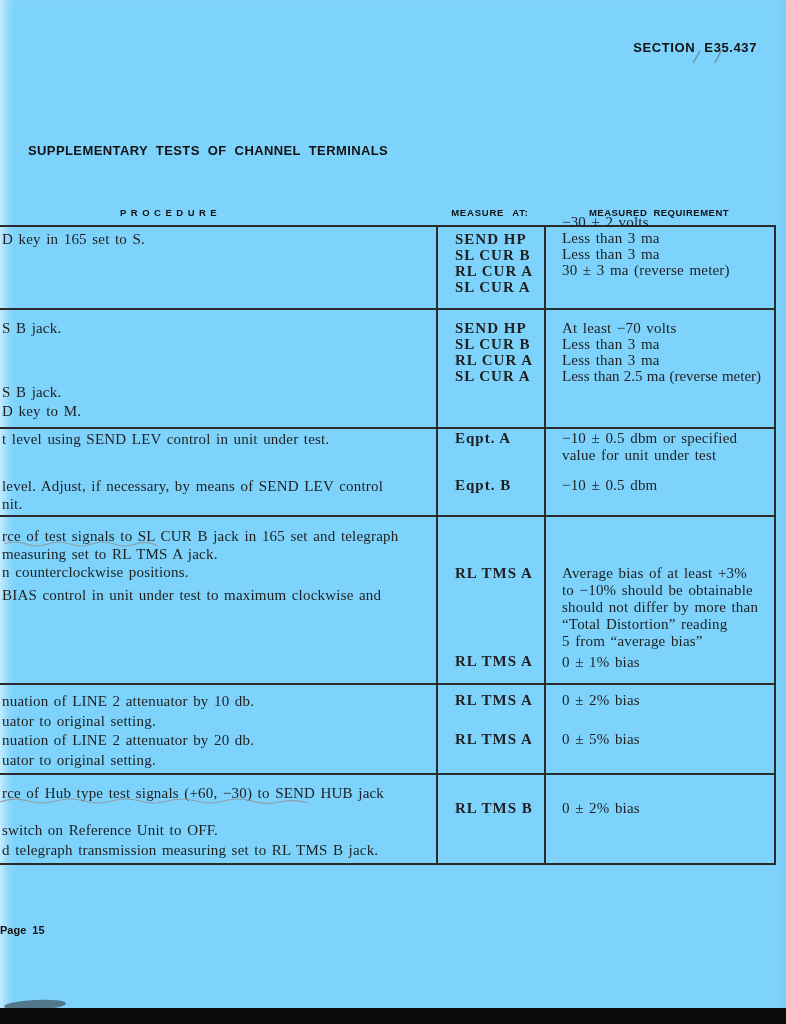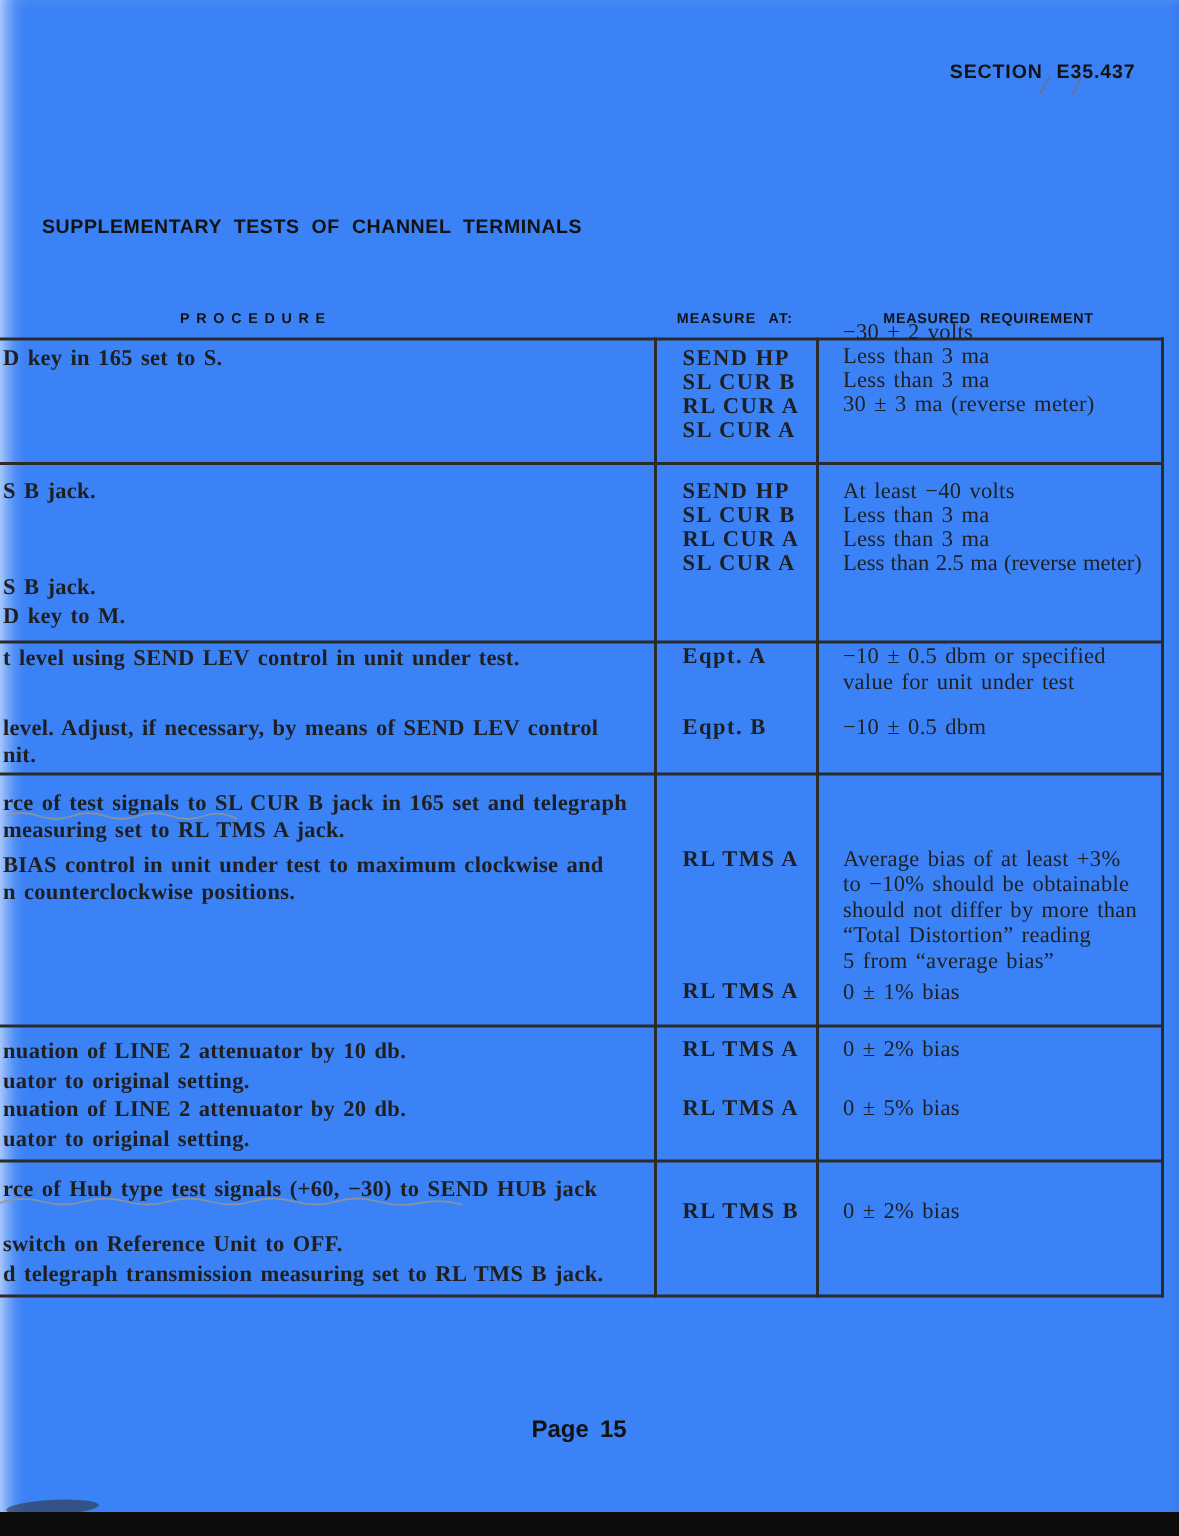--- a/index.html
+++ b/index.html
@@ -1,36 +1,36 @@
 <!DOCTYPE html>
 <html><head>
 <meta charset="utf-8">
 <style>
   html,body{margin:0;padding:0;background:#dedcd8;}
-  .page{position:relative;width:786px;height:1024px;background:#3b82f6;overflow:hidden;
+  .page{position:relative;width:786px;height:1024px;background:#7dd3fc;overflow:hidden;
         font-family:"Liberation Serif",serif;color:#1f1f1f;
         box-shadow:inset 12px 0 14px -10px rgba(255,255,255,.9), inset -6px 0 10px -8px rgba(0,0,0,.15);}
   .sans{font-family:"Liberation Sans",sans-serif;font-weight:bold;color:#121212;}
 
   .section-label{position:absolute;top:40px;left:0;width:757px;text-align:right;
         font-size:13px;letter-spacing:.6px;word-spacing:5px;}
   .doc-title{position:absolute;top:143px;left:28px;font-size:13px;letter-spacing:.4px;word-spacing:4px;}
-  .page-number{position:absolute;top:945px;left:0;width:772px;text-align:center;font-size:16px;word-spacing:3px;}
+  .page-number{position:absolute;top:924px;left:0;width:772px;text-align:left;font-size:11px;word-spacing:3px;}
 
   .col-head{position:absolute;top:207px;font-size:9.5px;}
   .col-head-proc{left:120px;letter-spacing:4.5px;}
   .col-head-measure{left:437px;width:106px;text-align:center;letter-spacing:.8px;word-spacing:5px;}
   .col-head-req{left:545px;width:228px;text-align:center;letter-spacing:.5px;word-spacing:3px;}
 
   .rule{position:absolute;background:#2b2b2b;}
   .rule.h{left:0;width:776px;height:2px;}
   .rule.v{width:2px;top:225px;height:640px;}
 
   .cell{position:absolute;font-size:15px;letter-spacing:.2px;}
-  .proc{word-spacing:1.5px;white-space:nowrap;font-weight:bold;}
+  .proc{word-spacing:1.5px;white-space:nowrap;}
   .meas{letter-spacing:1px;white-space:nowrap;font-weight:bold;}
   .req{word-spacing:1.5px;}
   .ln16{line-height:16px;min-height:16px;}
   .ln17{line-height:17px;min-height:17px;}
   .ln18{line-height:18px;min-height:18px;}
   .ln195{line-height:19.5px;min-height:19.5px;}
   .ln20{line-height:20px;min-height:20px;}
 
   .squiggle{position:absolute;pointer-events:none;}
   .scan-bar{position:absolute;left:0;top:1008px;width:786px;height:16px;background:#0b0b0b;}
@@ -87,21 +87,21 @@
     <div class="ln17" style="margin-top:47px">S B jack.</div>
     <div class="ln17" style="margin-top:2px">D key to M.</div>
   </div>
   <div class="cell meas" style="left:455px;top:320px">
     <div class="ln16">SEND HP</div>
     <div class="ln16">SL CUR B</div>
     <div class="ln16">RL CUR A</div>
     <div class="ln16">SL CUR A</div>
   </div>
   <div class="cell req" style="left:562px;top:320px;width:214px">
-    <div class="ln16">At least −40 volts</div>
+    <div class="ln16">At least −70 volts</div>
     <div class="ln16">Less than 3 ma</div>
     <div class="ln16">Less than 3 ma</div>
     <div class="ln16" style="letter-spacing:0;word-spacing:.5px">Less than 2.5 ma (reverse meter)</div>
   </div>
 
   <div class="cell proc" style="left:2px;top:430px;width:430px">
     <div class="ln18">t level using SEND LEV control in unit under test.</div>
     <div class="ln18" style="margin-top:29px">level. Adjust, if necessary, by means of SEND LEV control</div>
     <div class="ln18">nit.</div>
   </div>
@@ -111,22 +111,22 @@
   </div>
   <div class="cell req" style="left:562px;top:430px;width:212px">
     <div class="ln17">−10 ± 0.5 dbm or specified</div>
     <div class="ln17">value for unit under test</div>
     <div class="ln17" style="margin-top:13px">−10 ± 0.5 dbm</div>
   </div>
 
   <div class="cell proc" style="left:2px;top:527px;width:432px">
     <div class="ln18">rce of test signals to SL CUR B jack in 165 set and telegraph</div>
     <div class="ln18">measuring set to RL TMS A jack.</div>
+    <div class="ln18">n counterclockwise positions.</div>
     <div class="ln18" style="margin-top:5px">BIAS control in unit under test to maximum clockwise and</div>
-    <div class="ln18">n counterclockwise positions.</div>
   </div>
   <div class="cell meas" style="left:455px;top:565px">
     <div class="ln16">RL TMS A</div>
     <div class="ln16" style="margin-top:72px">RL TMS A</div>
   </div>
   <div class="cell req" style="left:562px;top:565px;width:212px">
     <div class="ln17">Average bias of at least +3%</div>
     <div class="ln17">to −10% should be obtainable</div>
     <div class="ln17">should not differ by more than</div>
     <div class="ln17">“Total Distortion” reading</div>

